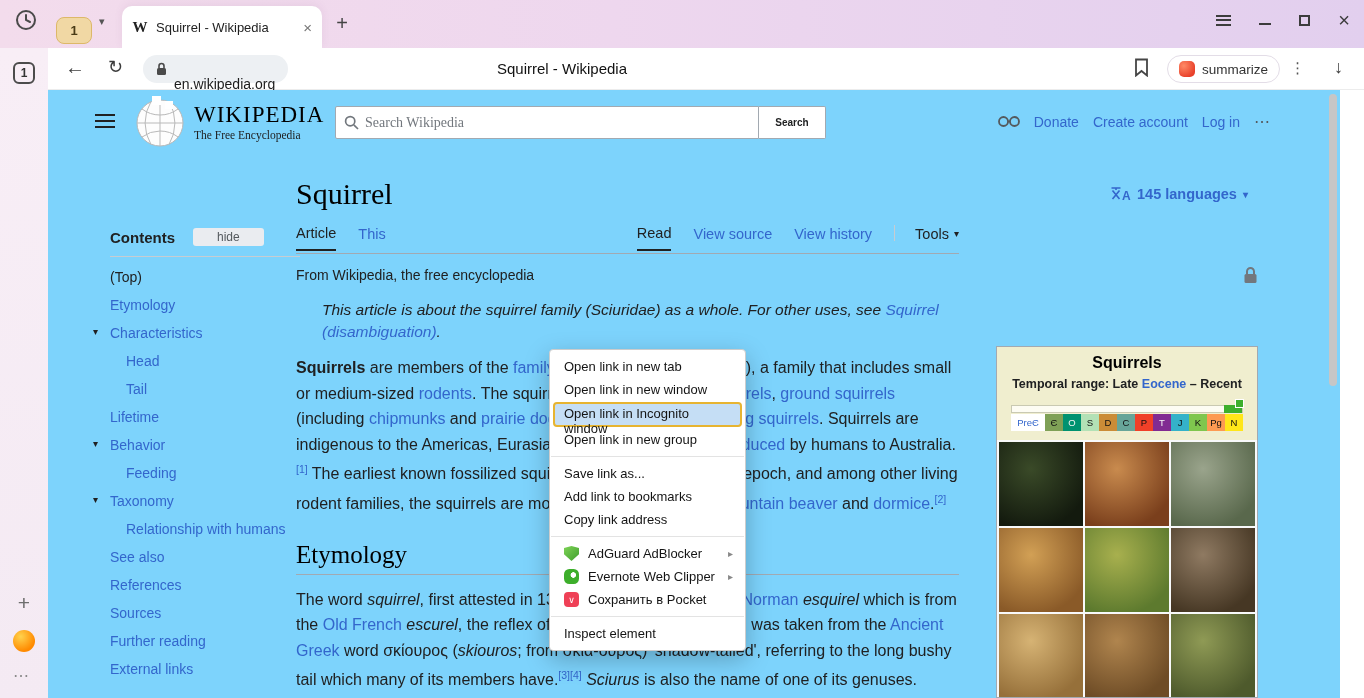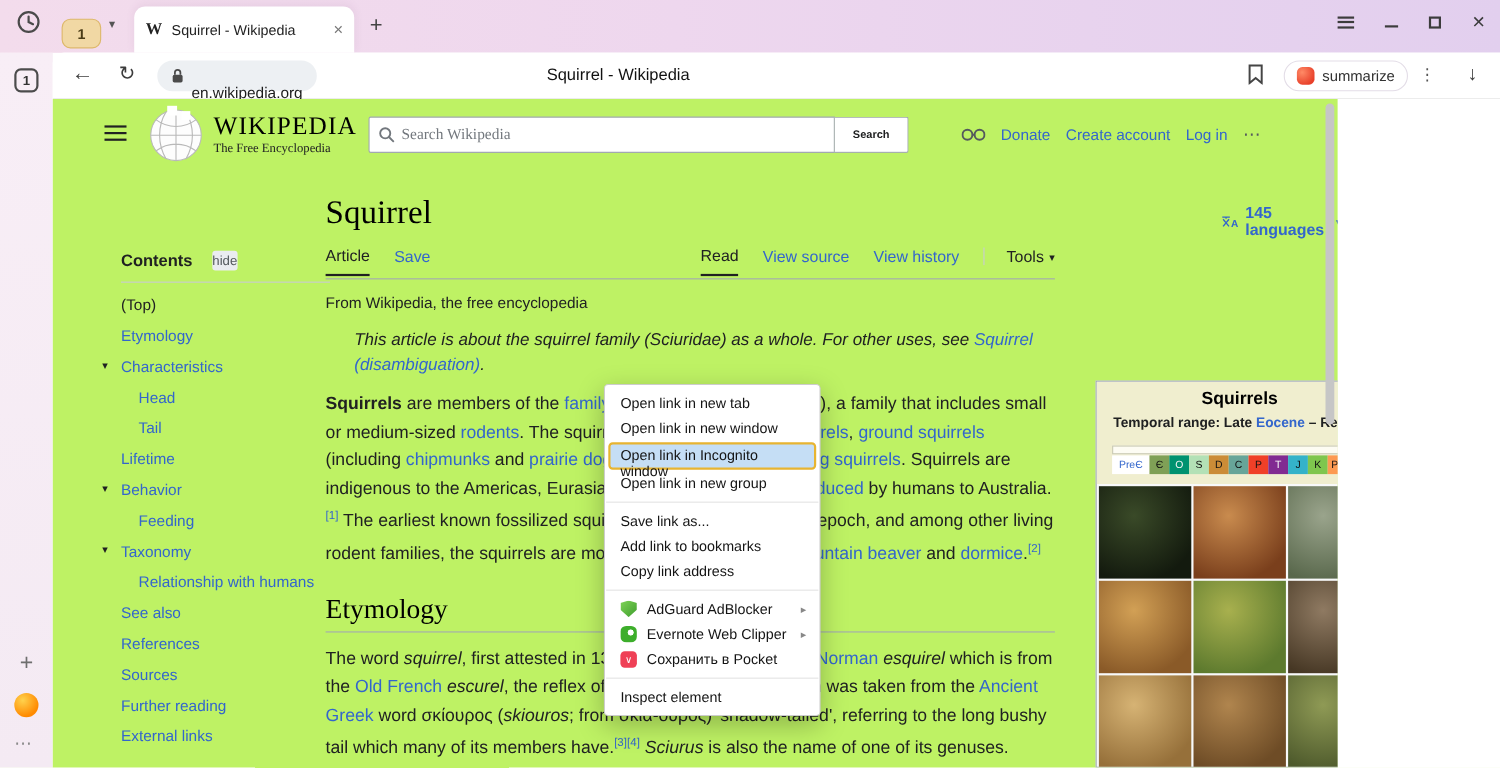--- a/index.html
+++ b/index.html
@@ -53,21 +53,21 @@
   .tb-title{position:absolute;left:334px;top:12px;width:360px;text-align:center;font-size:15px;color:#111;}
   .tb-bookmark{position:absolute;left:1086px;top:10px;}
   .summarize-pill{position:absolute;left:1119px;top:7px;height:28px;border:1px solid #e3dde7;border-radius:14px;
     background:#fff;display:flex;align-items:center;gap:7px;padding:0 11px;}
   .sum-ic{width:16px;height:16px;border-radius:5px;background:radial-gradient(circle at 30% 30%,#ff8a66,#e8402a 75%);}
   .sum-label{font-size:13.5px;color:#333;}
   .tb-kebab{position:absolute;left:1242px;top:11px;color:#555;font-size:15px;}
   .tb-download{position:absolute;left:1286px;top:9px;color:#3c3c3c;font-size:18px;font-weight:bold;}
 
   
-  .page{position:absolute;left:0;top:42px;width:1168px;height:608px;background:#bef264;overflow:hidden;}
+  .page{position:absolute;left:0;top:42px;width:1292px;height:608px;background:#7dd3fc;overflow:hidden;}
   .wk-hamb{position:absolute;left:47px;top:24px;width:20px;height:14px;background:
     linear-gradient(#202122,#202122) 0 0/20px 2px no-repeat,
     linear-gradient(#202122,#202122) 0 6px/20px 2px no-repeat,
     linear-gradient(#202122,#202122) 0 12px/20px 2px no-repeat;}
   .wk-logo{position:absolute;left:86px;top:6px;}
   .wk-wordmark{position:absolute;left:146px;top:12px;font-family:"Liberation Serif",serif;}
   .wk-wordmark .wm{font-size:23px;letter-spacing:1px;color:#000;}
   .wk-wordmark .tg{font-size:11.5px;color:#202122;margin-top:1px;}
   .wk-search{position:absolute;left:287px;top:16px;display:flex;height:33px;}
   .wk-search .box{width:424px;height:33px;border:1px solid #a2a9b1;border-radius:2px 0 0 2px;display:flex;align-items:center;padding:0 8px;gap:6px;background:#fff;}
@@ -76,21 +76,21 @@
   .wk-search .btn{width:67px;border:1px solid #a2a9b1;border-left:none;border-radius:0 2px 2px 0;background:#fff;
     font-size:10px;font-weight:bold;color:#202122;display:flex;align-items:center;justify-content:center;}
   .wk-userlinks{position:absolute;right:70px;top:22px;display:flex;align-items:center;gap:14px;font-size:14px;}
   .wk-userlinks .lnk{color:var(--link);}
   .wk-userlinks .dots{color:#54595d;font-size:16px;}
 
   
   .toc{position:absolute;left:62px;top:138px;width:212px;}
   .toc-head{display:flex;align-items:center;gap:18px;}
   .toc-head .t{font-size:15px;font-weight:bold;color:#202122;}
-  .toc-hide{font-size:12px;color:#54595d;background:#eaecf0;border-radius:3px;padding:2px 0;}
+  .toc-hide{font-size:12px;color:#54595d;background:#eaecf0;border-radius:3px;padding:2px 24px;}
   .toc-rule{height:1px;background:#c8ccd1;margin:10px 0 6px 0;width:190px;}
   .toc-item{position:relative;height:28px;display:flex;align-items:center;font-size:14px;padding-left:0;}
   .toc-item.lvl2{padding-left:16px;}
   .toc-chev{position:absolute;left:-17px;top:7px;color:#202122;font-size:10px;}
   .toc-link{color:var(--link);}
   .toc-top{color:#202122;}
 
   
   .article{position:absolute;left:248px;top:84px;width:663px;}
   .a-title{font-family:"Liberation Serif",serif;font-size:30px;color:#000;line-height:40px;}
@@ -295,21 +295,21 @@
             <div class="toc-item lvl1">
               <span class="toc-link">External links</span>
             </div>
           </div>
       </div>
 
       <div class="article">
         <div class="a-title">Squirrel</div>
         <div class="a-tabs">
           <span class="tabitem active">Article</span>
-          <span class="tabitem">Save</span>
+          <span class="tabitem">This</span>
           <span class="spacer"></span>
           <span class="tabitem active">Read</span>
           <span class="tabitem">View source</span>
           <span class="tabitem">View history</span>
           <span class="vdiv"></span>
           <span class="tools">
               <span>Tools</span>
               <span class="chev" style="font-size:10px;">▾</span>
             </span>
         </div>

